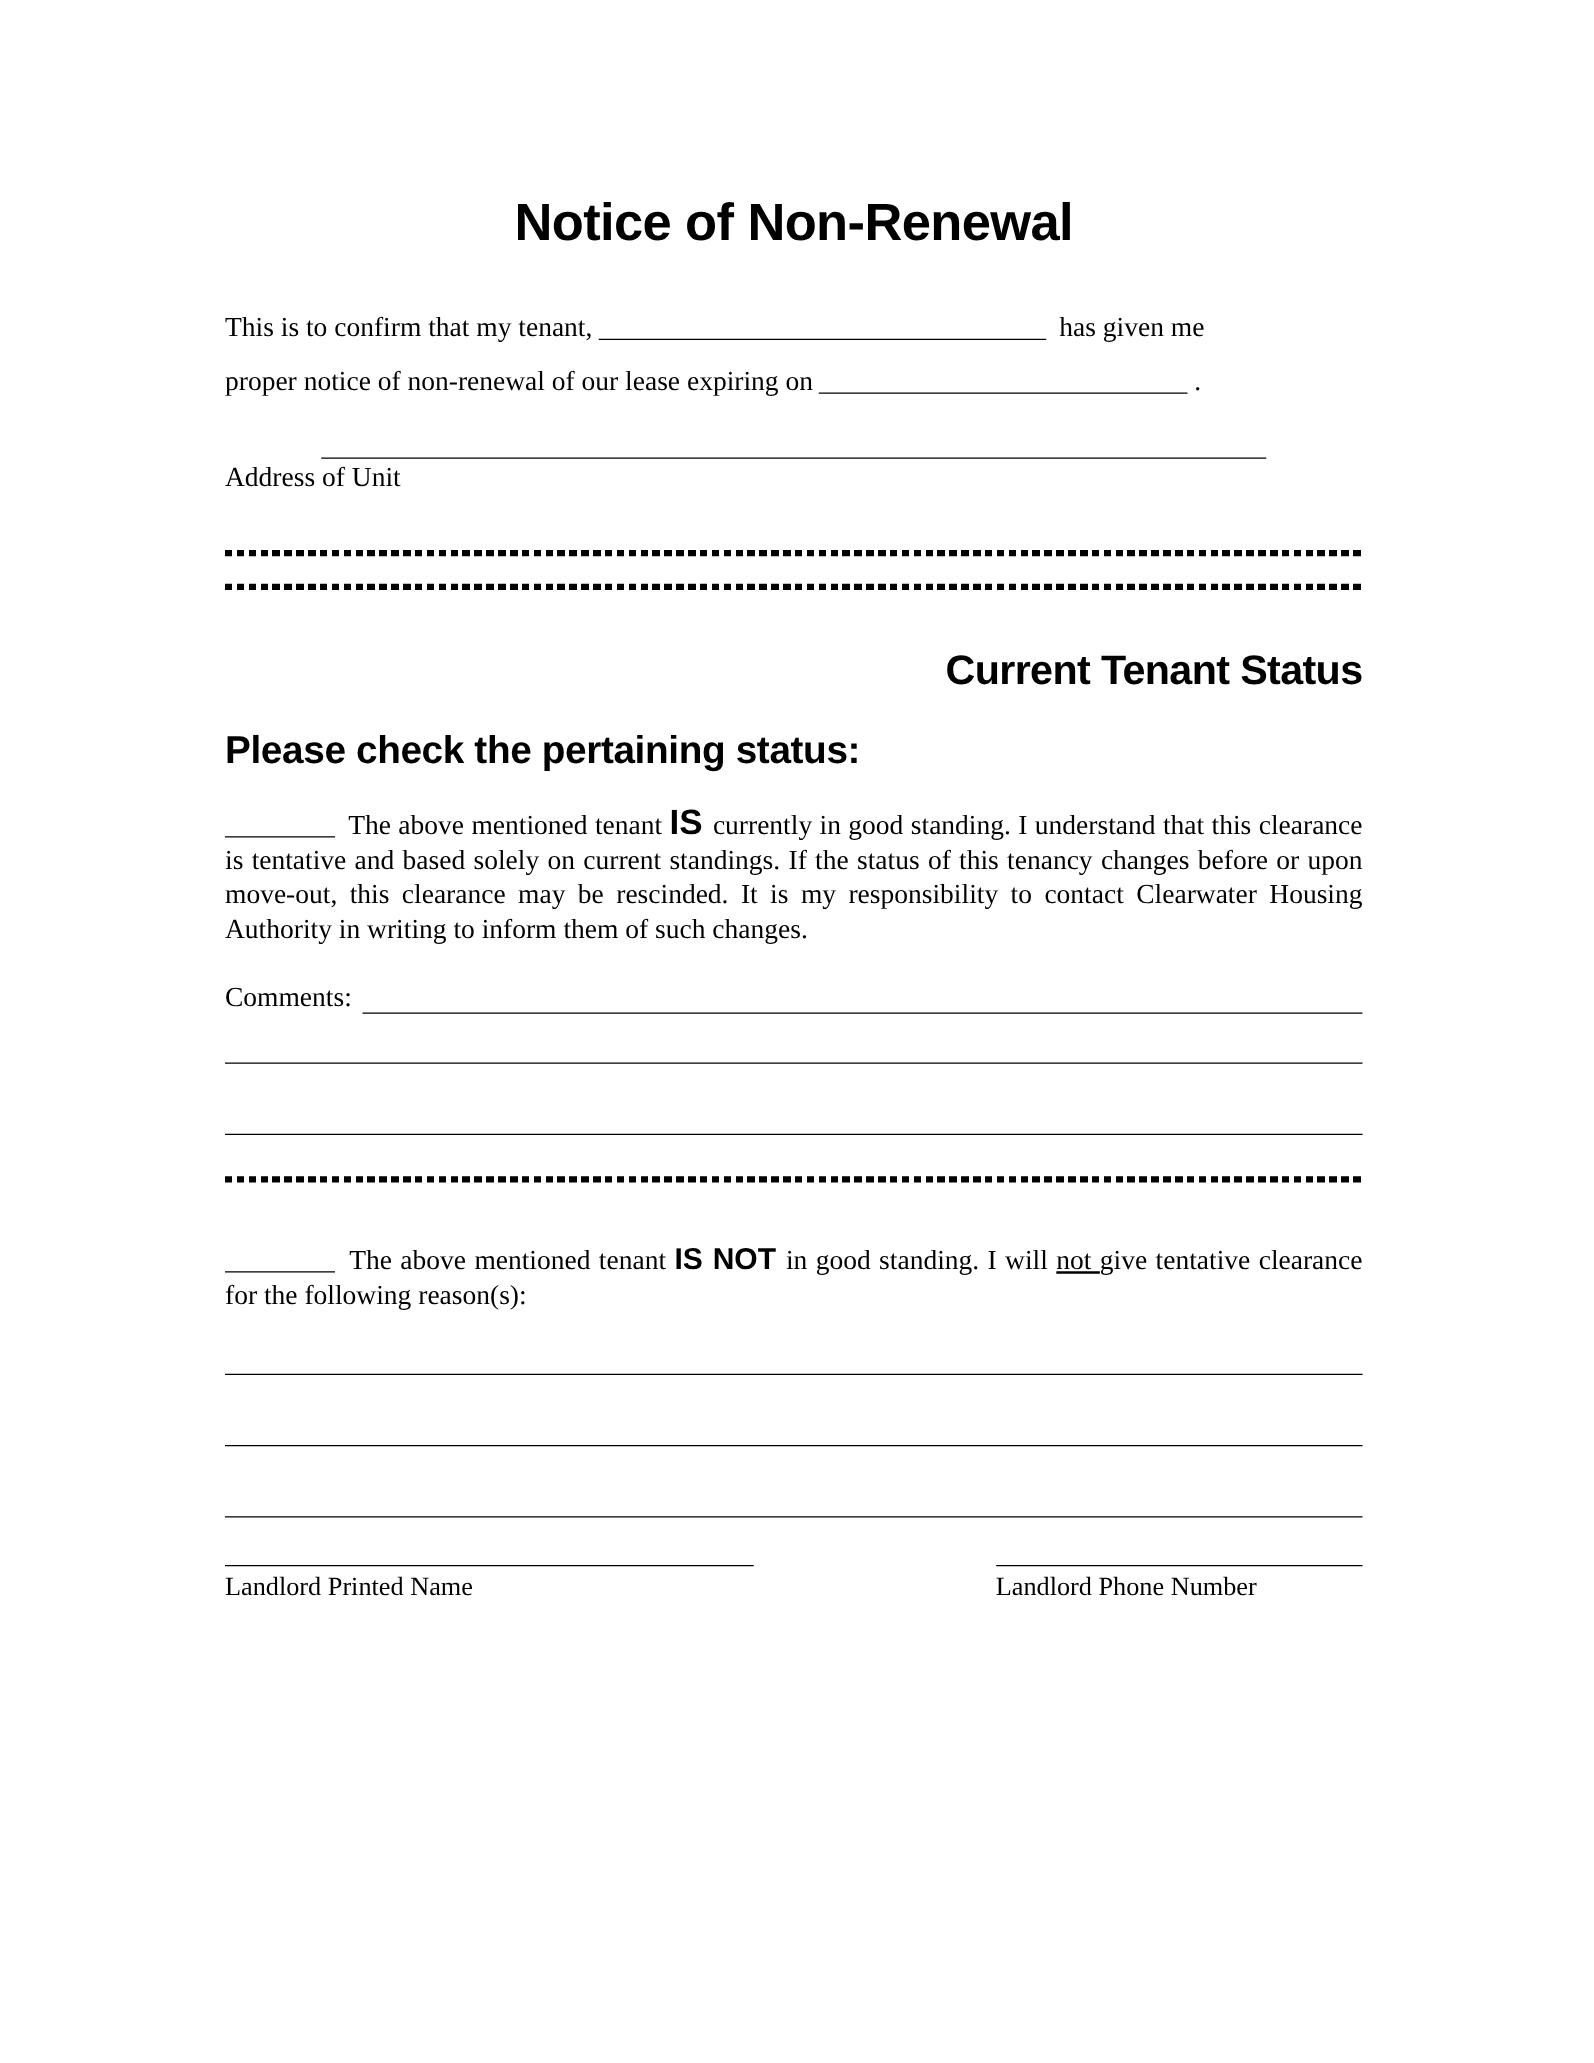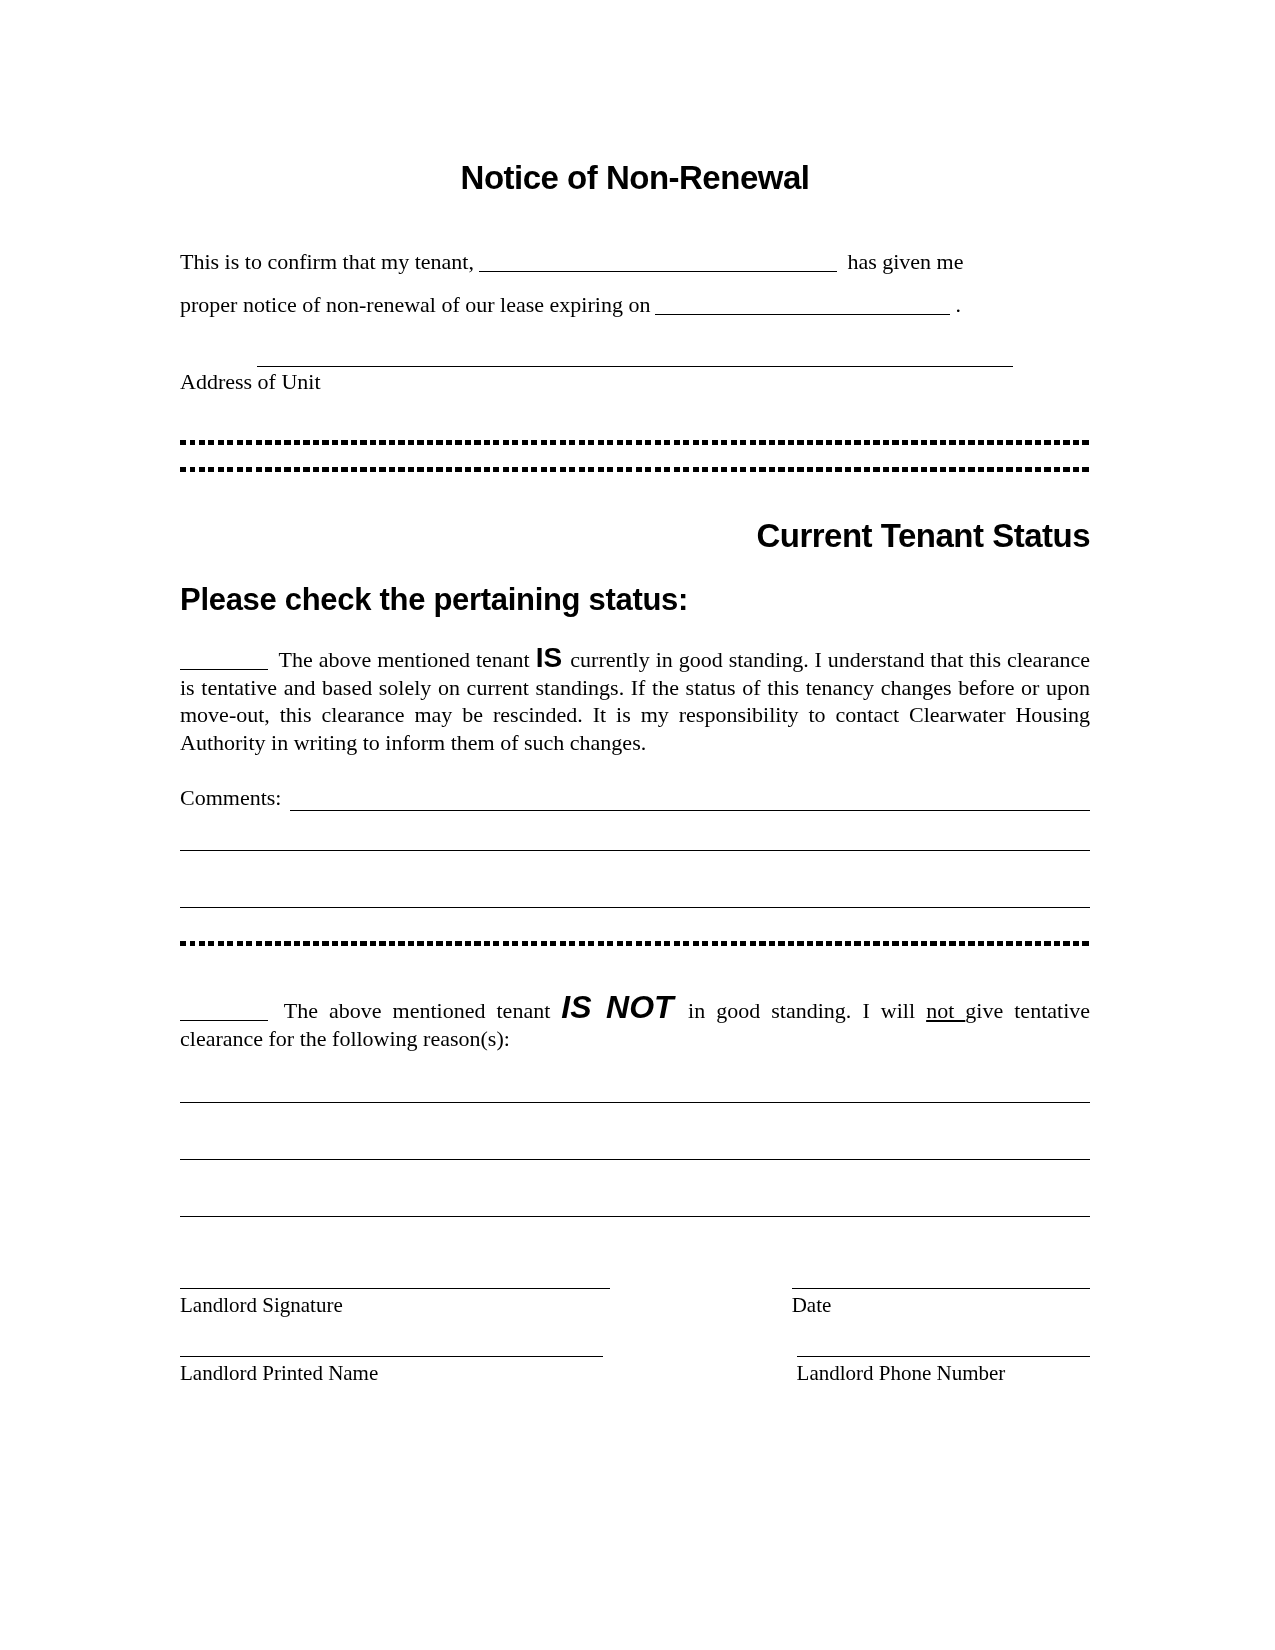--- a/index.html
+++ b/index.html
@@ -13,21 +13,21 @@
     color: #000000;
     font-family: "Liberation Serif", serif;
     font-size: 22px;
     overflow: hidden;
   }
 
   
   .doc-title {
     font-family: "Liberation Sans", sans-serif;
     font-weight: 700;
-    font-size: 33px;
+    font-size: 42px;
     letter-spacing: -0.5px;
     text-align: center;
     line-height: 40px;
   }
   .section-title {
     margin-top: 44px;
     font-family: "Liberation Sans", sans-serif;
     font-weight: 700;
     font-size: 33px;
     letter-spacing: -0.5px;
@@ -45,21 +45,21 @@
 
   
   .intro { margin-top: 42px; line-height: 43px; }
   .para  { margin-top: 30px; line-height: 27.5px; text-align: justify; }
   .para2 { margin-top: 48px; line-height: 27.5px; text-align: justify; }
   .kw {
     font-family: "Liberation Sans", sans-serif;
     font-weight: 700;
     font-size: 28px;
   }
-  .kw-large { font-size: 32px; font-style: italic; }
+  .kw-large { font-size: 24px; }
   .uline { text-decoration: underline; }
 
   
   .blank {
     display: inline-block;
     height: 16px;
     vertical-align: -3px;
     border-bottom: 1.7px solid #000;
     margin: 0 5px;
   }
@@ -155,30 +155,20 @@
     <span class="kw kw-large"> IS NOT </span>
     <span> in good standing. I will </span>
     <span class="uline"> not </span>
     <span> give tentative clearance for the following reason(s):</span>
   </div>
 
   <div class="fill-line fl-r1"></div>
   <div class="fill-line fl-r2"></div>
   <div class="fill-line fl-r3"></div>
 
-  <div class="sig-row sig-row-1">
-    <div class="sig-left">
-      <div class="sig-line"></div>
-      <div class="sig-label">Landlord Signature</div>
-    </div>
-    <div class="sig-right">
-      <div class="sig-line"></div>
-      <div class="sig-label">Date</div>
-    </div>
-  </div>
 
   <div class="sig-row sig-row-2">
     <div class="sig-left">
       <div class="sig-line"></div>
       <div class="sig-label">Landlord Printed Name</div>
     </div>
     <div class="sig-right">
       <div class="sig-line"></div>
       <div class="sig-label">Landlord Phone Number</div>
     </div>

